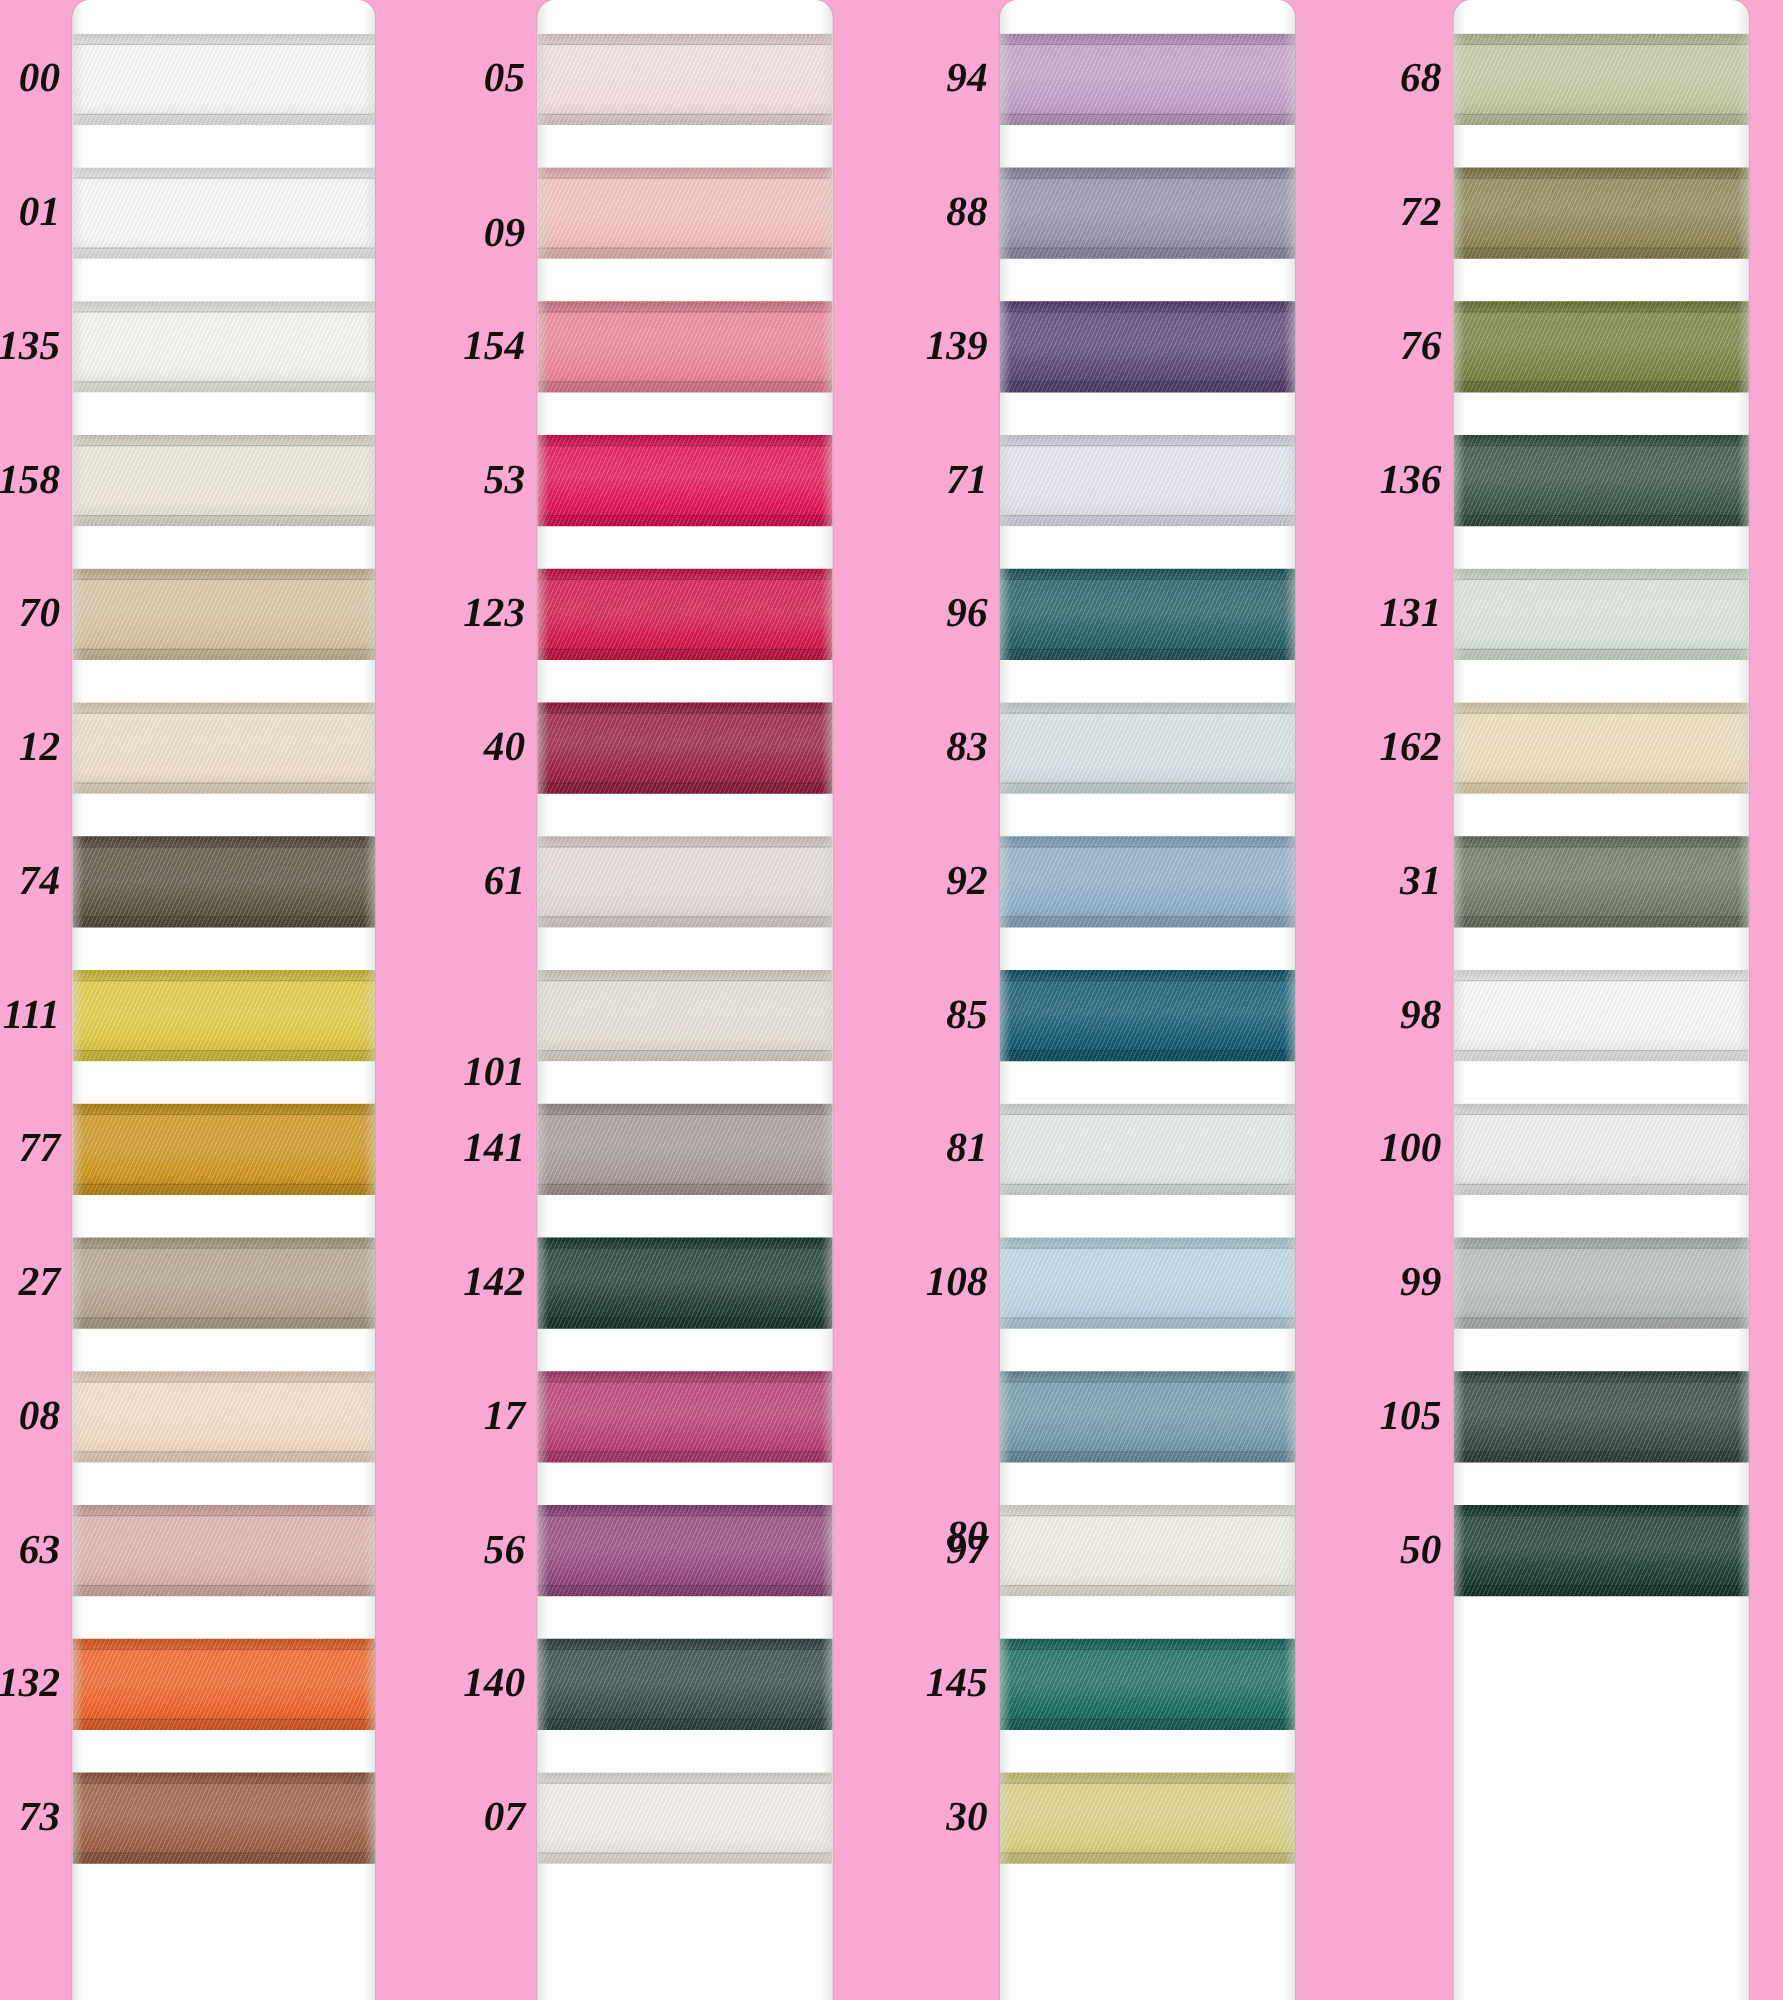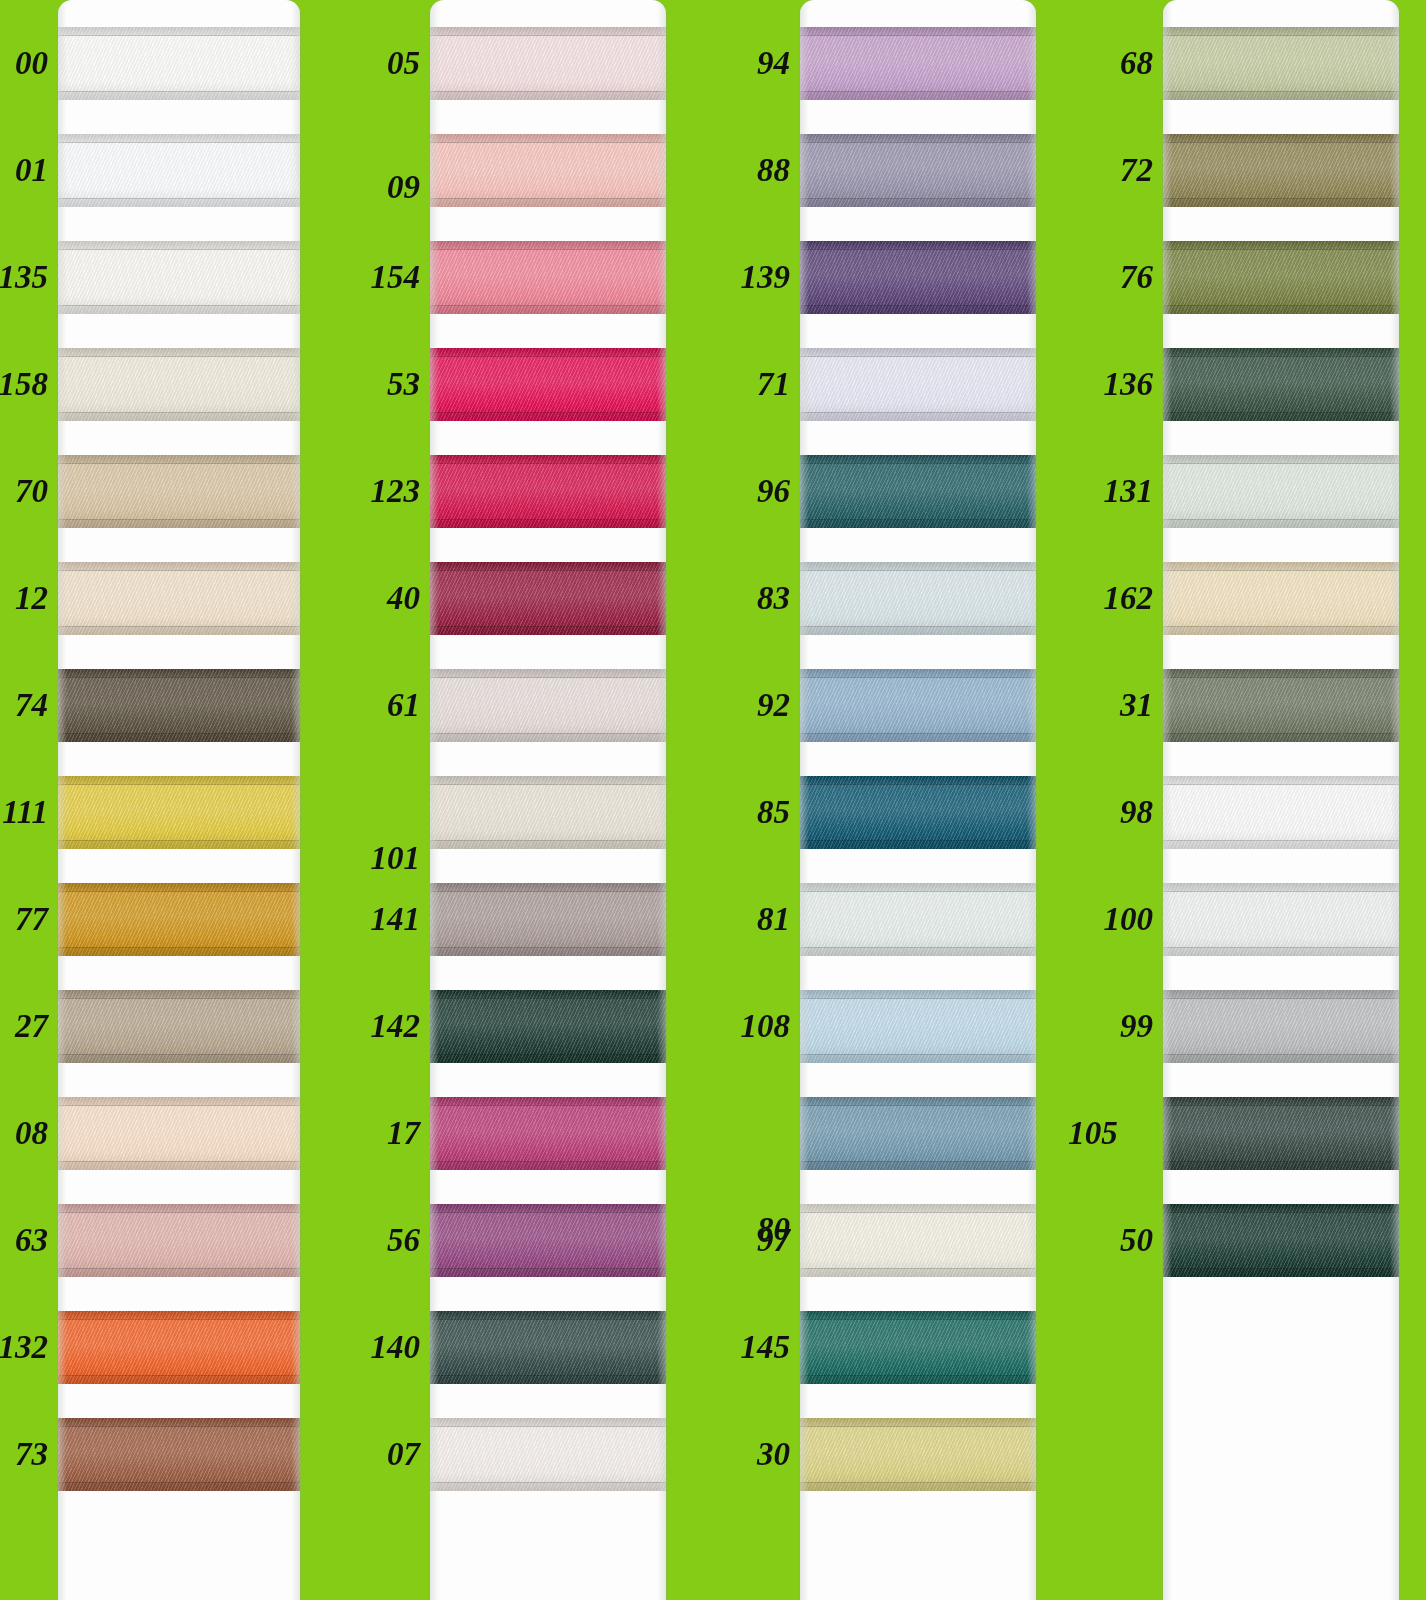--- a/index.html
+++ b/index.html
@@ -6,21 +6,21 @@
   html,body{margin:0;padding:0;background:#ffffff;}
   body{
     width:1426px;height:1600px;
     font-family:"Liberation Serif", serif;
     overflow:hidden;position:relative;
   }
 
   .chart{
     position:relative;
     width:1426px;height:1600px;
-    background:#84cc16;
+    background:#f9a8d4;
     display:block;
   }
 
   
   .column{
     position:absolute;
     top:0;
     height:1600px;
   }
 
@@ -433,16 +433,16 @@
       <div class="label" style="top: 46.5px;">68</div>
       <div class="label" style="top: 153.5px;">72</div>
       <div class="label" style="top: 260.5px;">76</div>
       <div class="label" style="top: 367.5px;">136</div>
       <div class="label" style="top: 474.5px;">131</div>
       <div class="label" style="top: 581.5px;">162</div>
       <div class="label" style="top: 688.5px;">31</div>
       <div class="label" style="top: 795.5px;">98</div>
       <div class="label" style="top: 902.5px;">100</div>
       <div class="label" style="top: 1009.5px;">99</div>
-      <div class="label" style="top: 1116.5px; text-align: center;">105</div>
+      <div class="label" style="top: 1116.5px;">105</div>
       <div class="label" style="top: 1223.5px;">50</div>
     </div>
   </div>
 
 </body></html>

